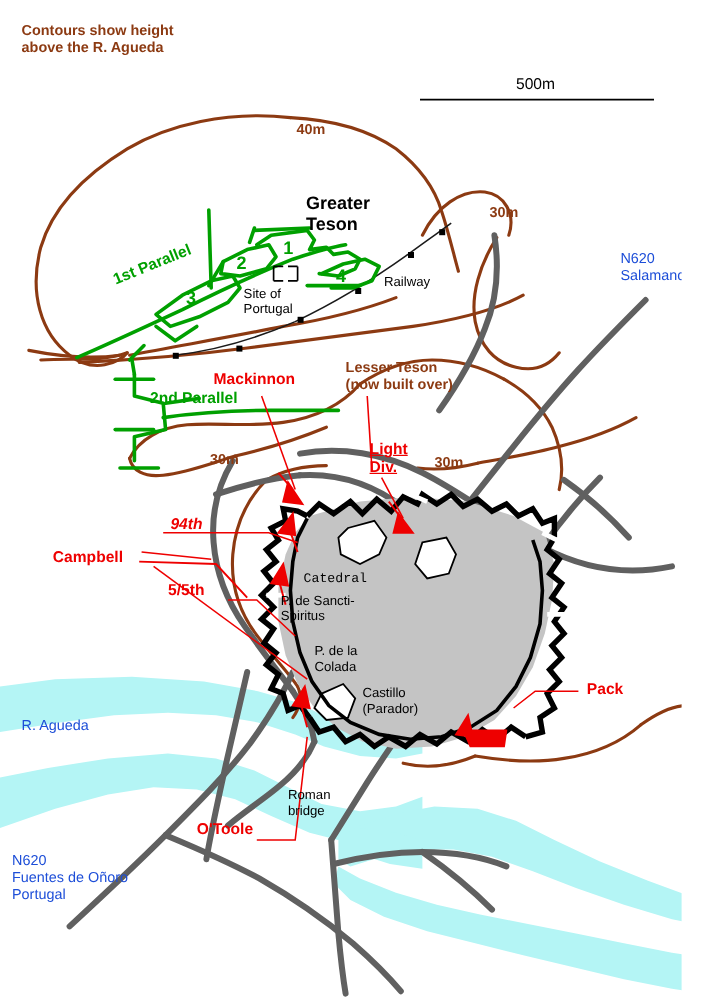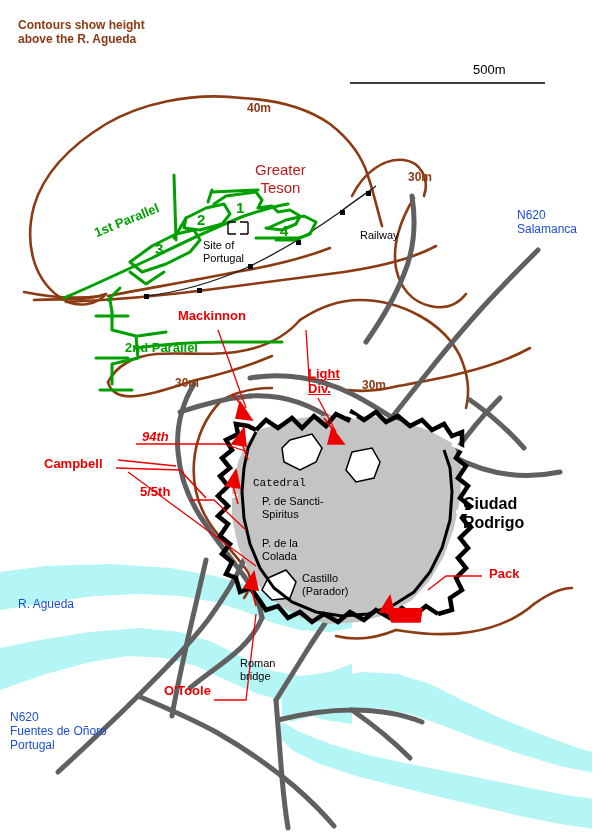--- a/index.html
+++ b/index.html
@@ -9,21 +9,20 @@
   }
   body {
     font-family: "Liberation Sans", sans-serif;
   }
   #map-root {
     position: relative;
     width: 568px;
     height: 839px;
     background: #ffffff;
     overflow: hidden;
-    padding-left: 24px;
   }
   #map-svg {
     position: absolute;
     left: 0;
     top: 0;
     width: 600px;
     height: 839px;
   }
   .lbl {
     position: absolute;
@@ -44,24 +43,23 @@
     color: #1d4ed8;
     font-size: 12px;
     font-weight: normal;
   }
   .lbl-brown {
     color: #8c3a12;
     font-size: 12px;
     font-weight: bold;
   }
   .lbl-brown-big {
-    color: #b91c1c;
+    color: #000000;
     font-size: 15px;
-    font-weight: normal;
-    text-align: center;
+    font-weight: bold;
   }
   .lbl-red {
     color: #ee0000;
     font-size: 13px;
     font-weight: bold;
   }
   .lbl-green {
     color: #00a000;
     font-size: 13px;
     font-weight: bold;
@@ -327,56 +325,56 @@
     </g>
 
     <g>
       <line x1="350" y1="83" x2="545" y2="83" stroke="#000000" stroke-width="1.6"></line>
     </g>
   </svg>
 
   <div class="lbl lbl-brown" style="left:18px; top:18px;">Contours show height
 above the R. Agueda</div>
 
-  <div class="lbl scale-label" style="left:430px; top:62px;margin-left:43px;">500m</div>
+  <div class="lbl scale-label" style="left:430px; top:62px;">500m</div>
 
   <div class="lbl lbl-brown" style="left:247px; top:101px;">40m</div>
   <div class="lbl lbl-brown" style="left:408px; top:170px;">30m</div>
   <div class="lbl lbl-brown" style="left:175px; top:376px;">30m</div>
   <div class="lbl lbl-brown" style="left:362px; top:378px;">30m</div>
 
   <div class="lbl lbl-brown-big" style="left:255px; top:161px;">Greater
 Teson</div>
+  <div class="lbl lbl-brown" style="left:288px; top:299px;">Lesser Teson
+(now built over)</div>
 
   <div class="lbl lbl-green rot-para1" style="left:92px; top:226px;">1st Parallel</div>
-  <div class="lbl lbl-green" style="left:125px; top:340px;text-align:right;">2nd Parallel</div>
+  <div class="lbl lbl-green" style="left:125px; top:324px;text-align:right;">2nd Parallel</div>
   <div class="lbl lbl-green-num" style="left:236px; top:199px;">1</div>
   <div class="lbl lbl-green-num" style="left:197px; top:211px;">2</div>
   <div class="lbl lbl-green-num" style="left:155px; top:240px;">3</div>
   <div class="lbl lbl-green-num" style="left:280px; top:222px;">4</div>
 
   <div class="lbl lbl-black" style="left:203px; top:239px;">Site of
 Portugal</div>
 
-  <div class="lbl lbl-black" style="left:360px; top:229px;text-align:center;">Railway</div>
+  <div class="lbl lbl-black" style="left:320px; top:229px;text-align:center;">Railway</div>
 
   <div class="lbl lbl-black-bold-sm" style="left:517px; top:208px;">N620
 Salamanca</div>
   <div class="lbl lbl-black-bold-sm" style="left:10px; top:710px;">N620
 Fuentes de Oñoro
 Portugal</div>
 
   <div class="lbl lbl-black-bold-sm" style="left:18px; top:597px;">R. Agueda</div>
   <div class="lbl lbl-black" style="left:240px; top:657px;">Roman
 bridge</div>
 
-  <div class="lbl lbl-black-bold" style="left:463px; top:495px;">Ciudad
-Rodrigo</div>
   <div class="lbl lbl-black" style="left:253px; top:477px;font-family:Liberation Mono, monospace;">Catedral</div>
-  <div class="lbl lbl-black" style="left:234px; top:495px;margin-left:28px;">P. de Sancti-
+  <div class="lbl lbl-black" style="left:234px; top:495px;">P. de Sancti-
 Spiritus</div>
   <div class="lbl lbl-black" style="left:262px; top:537px;">P. de la
 Colada</div>
   <div class="lbl lbl-black" style="left:302px; top:572px;">Castillo
 (Parador)</div>
 
   <div class="lbl lbl-red" style="left:178px; top:308px;">Mackinnon</div>
   <div class="lbl lbl-red" style="left:308px; top:366px;text-decoration:underline;">Light
 Div.</div>
   <div class="lbl lbl-red" style="left:142px; top:429px;font-style:italic;">94th</div>

